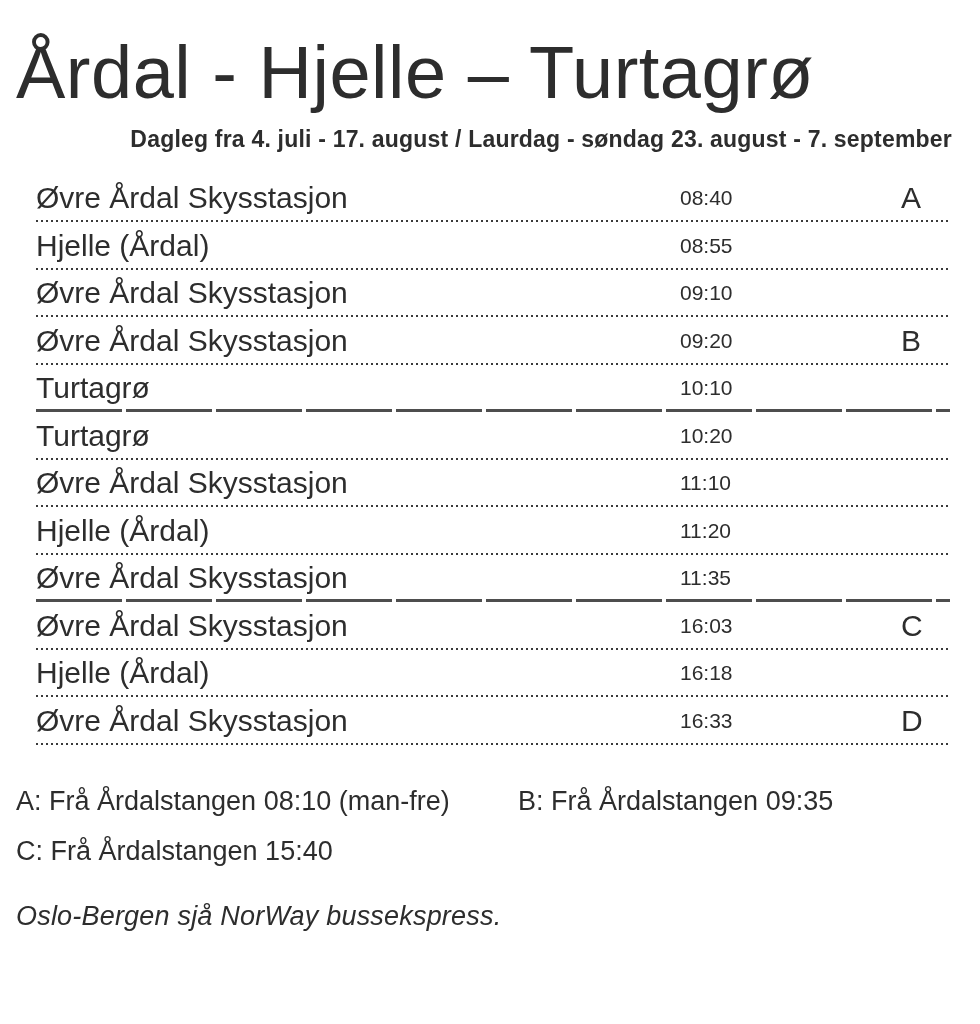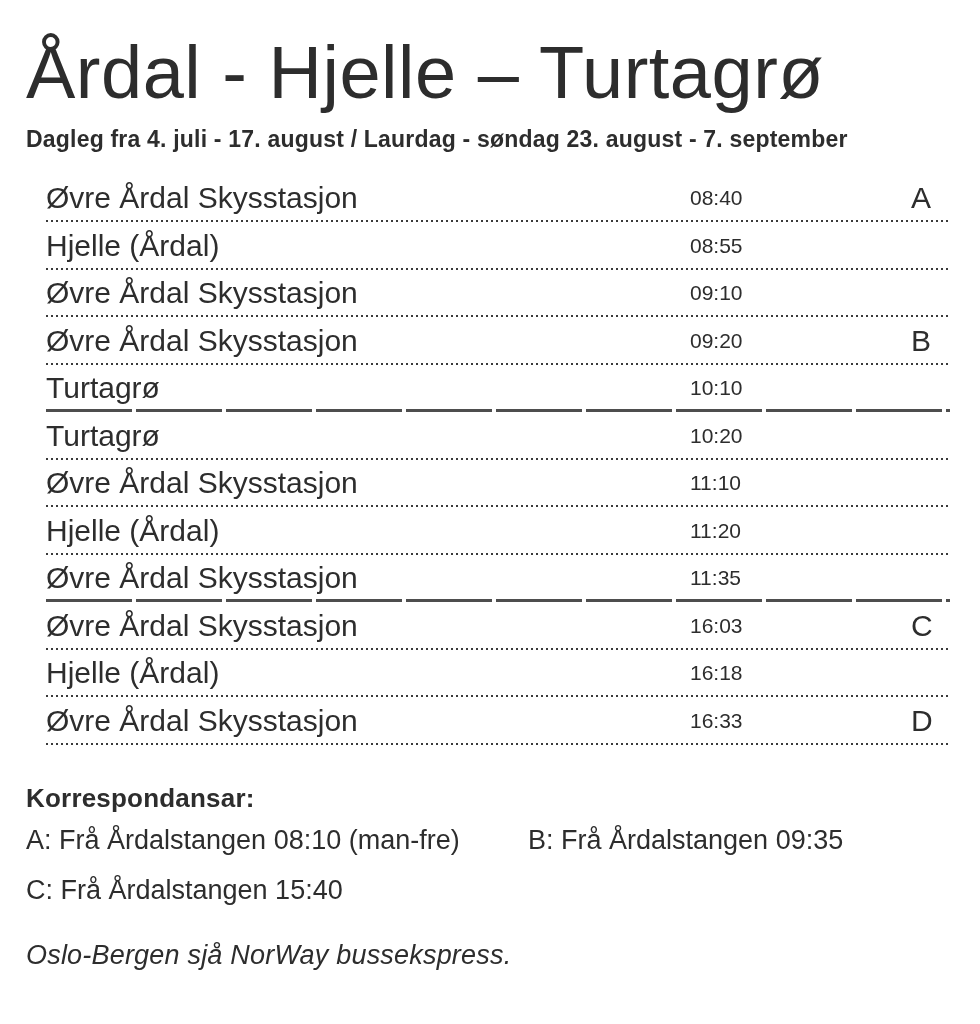--- a/index.html
+++ b/index.html
@@ -15,38 +15,39 @@
     background: var(--bg);
   }
   body {
     width: 980px;
     height: 1024px;
     font-family: "Liberation Sans", "DejaVu Sans", sans-serif;
     color: var(--text);
     overflow: hidden;
   }
   .sheet {
-    padding: 28px 28px 0 26px;
+    padding: 28px 28px 0 16px;
     width: 980px;
     height: 1024px;
   }
   h1.title {
     margin: 6px 0 0 0;
     font-size: 74px;
     font-weight: 300;
     line-height: 1.05;
     letter-spacing: 0.5px;
     white-space: nowrap;
   }
   p.subtitle {
     margin: 14px 0 0 0;
     font-size: 23px;
     font-weight: bold;
     letter-spacing: 0.2px;
     white-space: nowrap;
+    text-align: right;
   }
   .timetable {
     margin-top: 22px;
   }
   .row {
     display: grid;
     grid-template-columns: 644px 221px 1fr;
     align-items: center;
     height: 47.5px;
     position: relative;
@@ -183,21 +184,20 @@
         <span class="note"></span>
       </div>
       <div class="row sep-dotted">
         <span class="station">Øvre Årdal Skysstasjon</span>
         <span class="time">16:33</span>
         <span class="note">D</span>
       </div>
     </section>
 
   <section class="connections">
-    <h2>Korrespondansar:</h2>
     <div class="conn-grid" id="conn-grid">
         <div class="conn-item">A: Frå Årdalstangen 08:10 (man-fre)</div>
         <div class="conn-item">B: Frå Årdalstangen 09:35</div>
         <div class="conn-item">C: Frå Årdalstangen 15:40</div>
       </div>
   </section>
 
   <p class="footer-note">Oslo-Bergen sjå NorWay bussekspress.</p>
 
 </main>

